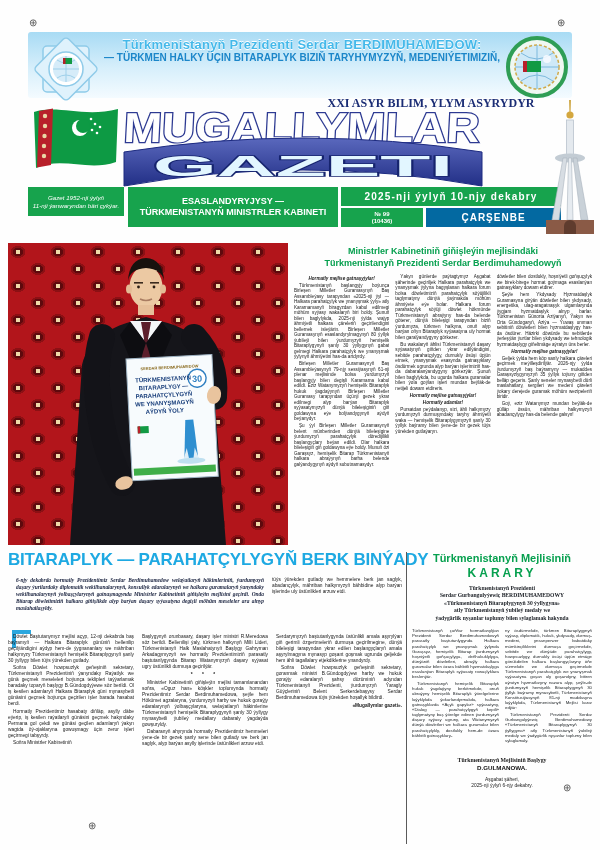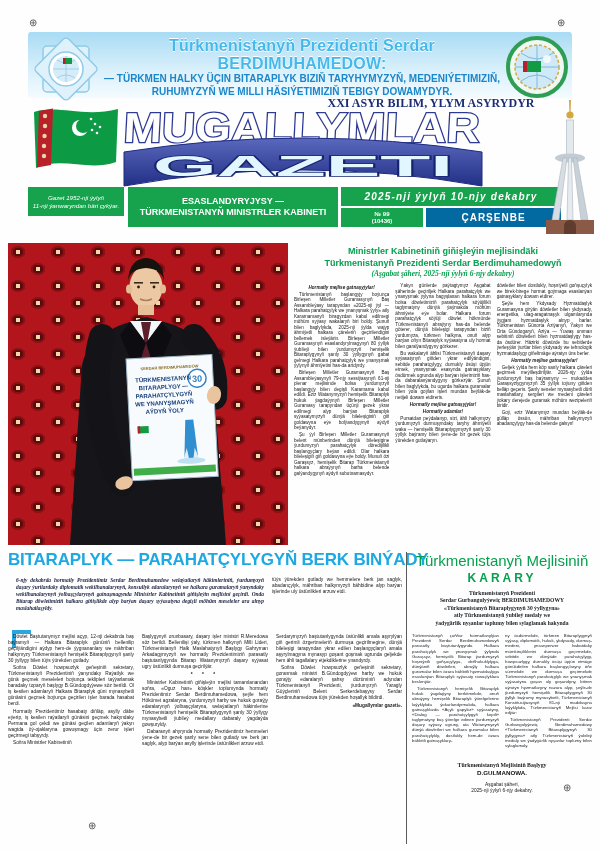--- a/index.html
+++ b/index.html
@@ -6,38 +6,38 @@
   #page{position:relative;width:600px;height:850px;background:#fefefe;overflow:hidden;
         font-family:"Liberation Sans",sans-serif;}
   .regmark{position:absolute;font-size:10px;color:#555;}
 
   
   .header-band{position:absolute;left:28px;top:32px;width:544px;height:66px;border-radius:3px;
       background:linear-gradient(180deg,#a8dbf4 0%,#d7effb 55%,#f4fbff 100%);}
   #star-emblem{position:absolute;left:30px;top:33px;}
   #round-emblem{position:absolute;left:505px;top:35px;}
   .quote{position:absolute;left:100px;top:37px;width:404px;text-align:center;}
-  .attribution{font-size:16px;font-weight:bold;color:#45b9ea;letter-spacing:.2px;
+  .attribution{font-size:13px;font-weight:bold;color:#45b9ea;letter-spacing:.2px;
       text-shadow:0 0 1px #fff,0 1px 0 #fff,0 -1px 0 #fff;}
   .qline{font-size:10px;font-weight:bold;color:#1b86c9;line-height:12.5px;}
   .motto{position:absolute;left:300px;top:96px;width:262px;text-align:center;
       font-family:"Liberation Serif",serif;font-weight:bold;font-size:12px;color:#1b2d75;}
 
   
   #flag{position:absolute;left:28px;top:102px;}
   #masthead-logo{position:absolute;left:118px;top:104px;}
   #since-box{position:absolute;left:28px;top:187px;width:96px;height:29px;background:#17a34d;
       color:#fff;font-style:italic;font-size:6.2px;line-height:8px;text-align:center;
       display:flex;align-items:center;justify-content:center;white-space:pre-line;}
   #founder-box{position:absolute;left:128px;top:187px;width:210px;height:40px;background:#17a34d;
       color:#fff;font-weight:bold;font-size:9px;line-height:11.5px;text-align:center;
       display:flex;flex-direction:column;align-items:center;justify-content:center;}
   #date-box{position:absolute;left:341px;top:187px;width:220px;height:19px;background:#17a34d;
       color:#fff;font-weight:bold;font-size:10px;letter-spacing:1.2px;
-      display:flex;align-items:center;justify-content:center;font-style:italic;}
+      display:flex;align-items:center;justify-content:center;}
   #issue-box{position:absolute;left:341px;top:208px;width:82px;height:19px;background:#17a34d;
       color:#fff;font-weight:bold;font-size:6px;line-height:6.5px;text-align:center;
       display:flex;flex-direction:column;justify-content:center;}
   #weekday-box{position:absolute;left:426px;top:208px;width:135px;height:19px;background:#0369a1;
       color:#fff;font-weight:bold;font-size:10px;letter-spacing:1px;
       display:flex;align-items:center;justify-content:center;}
   #monument{position:absolute;left:546px;top:98px;}
 
   
   #photo{position:absolute;left:8px;top:243px;width:280px;height:302px;background-color:#b2151b;
@@ -74,21 +74,21 @@
   .deco-corner{position:absolute;left:4px;top:80px;width:15px;height:14px;
       border-left:4px solid #2aa7df;border-top:4px solid #2aa7df;}
   #feature-cols{position:absolute;left:0;top:84px;width:394px;height:208px;display:flex;gap:8px;overflow:hidden;}
   #feature-cols .fcol{flex:1;}
   #feature .col{font-size:4.8px;line-height:1.25;}
 
   #divider{position:absolute;left:406px;top:552px;width:1px;height:292px;background:#5a5a5a;}
 
   
   #decree{position:absolute;left:412px;top:552px;width:180px;}
-  #decree-org{font-weight:normal;font-size:15px;color:#07a04f;text-align:center;}
+  #decree-org{font-weight:bold;font-size:11px;color:#07a04f;text-align:center;}
   #decree-type{font-weight:bold;font-size:12px;color:#07a04f;text-align:center;letter-spacing:3px;margin:2px 0 5px;}
   #decree-title{font-family:"Liberation Serif",serif;font-weight:bold;font-size:5.6px;
       line-height:7.4px;color:#20242a;text-align:center;}
   #decree-cols{display:flex;gap:6px;margin-top:6px;height:122px;overflow:hidden;}
   #decree-cols .col{flex:1;font-size:4.3px;color:#23282b;}
   #decree-sig{margin-top:7px;text-align:center;}
   .sig-role{font-family:"Liberation Serif",serif;font-weight:bold;font-size:5.8px;color:#222;}
   .sig-name{font-weight:bold;font-size:6.2px;color:#111;margin-top:1px;}
   #decree-place{margin-top:6px;text-align:center;font-size:4.9px;color:#222;line-height:6.4px;white-space:pre-line;}
 </style>
@@ -121,21 +121,20 @@
     <circle cx="32" cy="32" r="22" fill="#cfe9f7" stroke="#cfa94a" stroke-width="1.5" stroke-dasharray="3 2"></circle>
     <path d="M10,32 H54 M32,10 V54 M16,18 Q32,30 48,18 M16,46 Q32,34 48,46" stroke="#7db9dd" stroke-width="1" fill="none"></path>
     <rect x="18" y="26" width="18" height="11" fill="#129a44"></rect>
     <rect x="18" y="26" width="4" height="11" fill="#b8202a"></rect>
     <circle cx="42" cy="24" r="4" fill="#f6f9ff" opacity="0.9"></circle>
   </svg>
 
   <div class="quote">
     <div class="attribution">Türkmenistanyň Prezidenti Serdar BERDIMUHAMEDOW:</div>
     <div class="qline">— TÜRKMEN HALKY ÜÇIN BITARAPLYK BIZIŇ TARYHYMYZYŇ, MEDENIÝETIMIZIŇ,</div>
-    <div class="qline">RUHUMYZYŇ WE MILLI HÄSIÝETIMIZIŇ TEBIGY DOWAMYDYR.</div>
   </div>
 
   <div class="motto">XXI ASYR BILIM, YLYM ASYRYDYR</div>
 
   <svg id="flag" width="95" height="82" viewBox="0 0 95 82">
     <path d="M6,10 C30,2 55,16 90,7 L88,60 C60,70 34,54 8,66 Z" fill="#0d9a44"></path>
     <path d="M11,9 L25,6.5 L23,63 L9,65.5 Z" fill="#b8202a"></path>
     <g fill="#e9d8a6">
       <circle cx="17" cy="14" r="2.2"></circle>
         <circle cx="17" cy="24" r="2.2"></circle>
@@ -243,21 +242,20 @@
       </g>
 
       <ellipse cx="116" cy="240" rx="9" ry="6.5" fill="#e9c49e" transform="rotate(-20 116 240)"></ellipse>
       <ellipse cx="206" cy="152" rx="7" ry="9" fill="#e9c49e" transform="rotate(12 206 152)"></ellipse>
     </svg>
   </div>
 
   <div id="speech">
     <div class="kicker">Ministrler Kabinetiniň giňişleýin mejlisindäki</div>
     <div class="kicker">Türkmenistanyň Prezidenti Serdar Berdimuhamedowyň</div>
-    <div id="speech-dateline">(Aşgabat şäheri, 2025-nji ýylyň 6-njy dekabry)</div>
     <div id="speech-cols">
       <div class="col">
           <p class="head">Hormatly mejlise gatnaşyjylar!</p>
           <p>Türkmenistanyň başlangyjy boýunça Birleşen Milletler Guramasynyň Baş Assambleýasy tarapyndan «2025-nji ýyl — Halkara parahatçylyk we ynanyşmak ýyly» atly Kararnamanyň biragyzdan kabul edilmegi möhüm syýasy wakalaryň biri boldy. Şunuň bilen baglylykda, 2025-nji ýylda wajyp ähmiýetli halkara çäreleriň geçirilendigini bellemek isleýärin. Birleşen Milletler Guramasynyň esaslandyrylmagynyň 80 ýyllyk ýubileýi bilen ýurdumyzyň hemişelik Bitaraplygynyň şanly 30 ýyllygynyň gabat gelmegi Halkara parahatçylyk we ynanyşmak ýylynyň ähmiýetini has-da artdyrdy.</p>
           <p>Birleşen Milletler Guramasynyň Baş Assambleýasynyň 79-njy sessiýasynyň 61-nji plenar mejlisinde bolsa ýurdumyzyň başlangyjy bilen degişli Kararnama kabul edildi. Eziz Watanymyzyň hemişelik Bitaraplyk hukuk ýagdaýynyň Birleşen Milletler Guramasy tarapyndan üçünji gezek ykrar edilmegi alyp barýan Bitaraplyk syýasatymyzyň dünýä bileleşiginiň giň goldawyna eýe bolýandygynyň aýdyň beýanydyr.</p>
           <p>Şu ýyl Birleşen Milletler Guramasynyň belent münberinden dünýä bileleşigine ýurdumyzyň parahatçylyk döredijilikli başlangyçlary beýan edildi. Olar halkara bileleşigiň giň goldawyna eýe boldy. Munuň özi Garaşsyz, hemişelik Bitarap Türkmenistanyň halkara abraýynyň barha belende galýandygynyň aýdyň subutnamasydyr.</p>
         </div>
       <div class="col">
           <p>Ýakyn günlerde paýtagtymyz Aşgabat şäherinde geçiriljek Halkara parahatçylyk we ynanyşmak ýylyna bagyşlanan halkara forum bolsa döwletimiziň parahatçylyk söýüjilikli taglymatyny dünýä ýaýmakda möhüm ähmiýete eýe bolar. Halkara forum parahatçylyk söýüji döwlet hökmünde Türkmenistanyň abraýyny has-da belende göterer, dünýä bileleşigi tarapyndan biziň ýurdumyza, türkmen halkyna, onuň alyp barýan oňyn Bitaraplyk syýasatyna uly hormat bilen garalýandygyny görkezer.</p>
           <p>Bu wakalaryň ählisi Türkmenistanyň daşary syýasatynyň giňden ykrar edilýändigini, sebitde parahatçylygy, durnukly ösüşi üpjün etmek, ynanyşmak esasynda gatnaşyklary ösdürmek ugrunda alyp barýan işlerimiziň has-da dabaralanýandygyny görkezýär. Şunuň bilen baglylykda, bu ugurda halkara guramalar bilen ýola goýlan işleri mundan beýläk-de netijeli dowam etdireris.</p>

